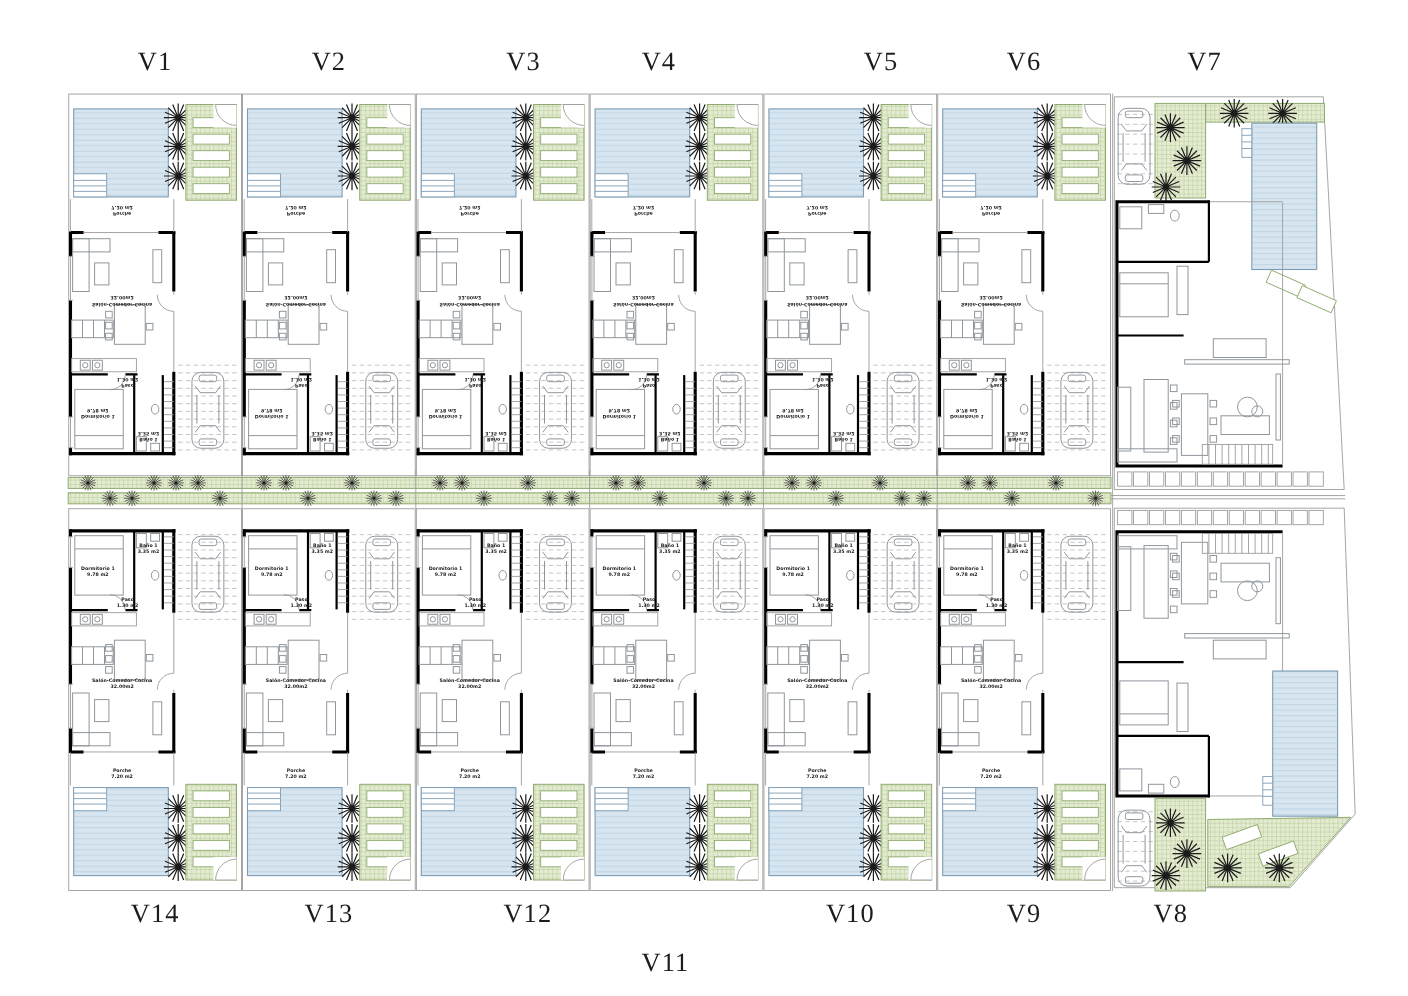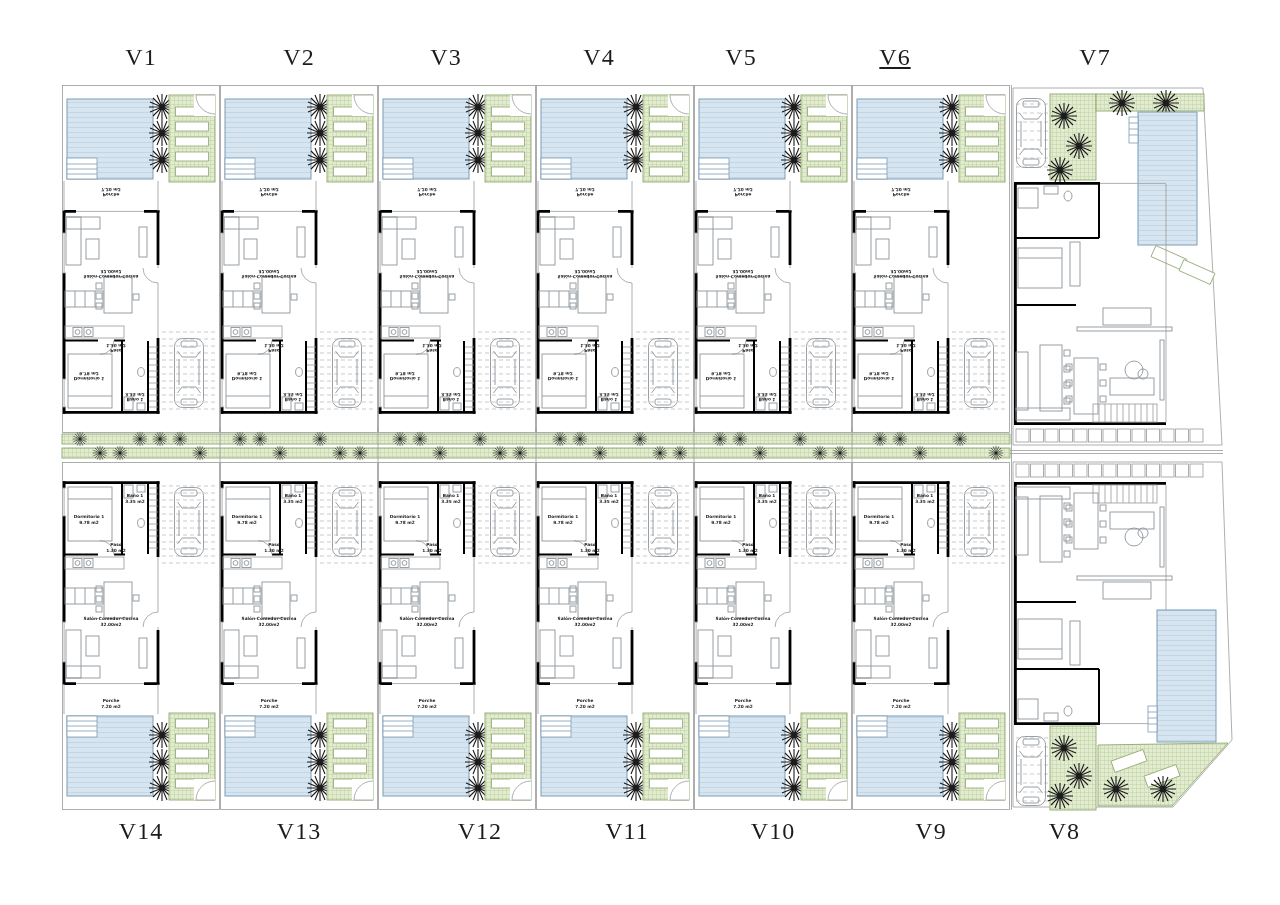--- a/index.html
+++ b/index.html
@@ -319,27 +319,27 @@
       <rect x="1145" y="770" width="34" height="12" class="lounger" transform="rotate(-20 1162 776)"></rect>
       <use href="#palm" x="1116" y="789"></use>
         <use href="#palm" x="1163" y="789"></use>
     </g>
 
     <path class="thin" d="M1011.5,85 V810"></path>
   </svg>
 
   <div class="vlabel top" style="left:96px;">V1</div>
   <div class="vlabel top" style="left:254px;">V2</div>
-  <div class="vlabel top" style="left:401px;">V3</div>
+  <div class="vlabel top" style="left:431px;">V3</div>
   <div class="vlabel top" style="left:554px;">V4</div>
-  <div class="vlabel top" style="left:696px;">V5</div>
-  <div class="vlabel top" style="left:850px;text-decoration:underline;">V6</div>
+  <div class="vlabel top" style="left:756px;">V5</div>
+  <div class="vlabel top" style="left:886px;">V6</div>
   <div class="vlabel top" style="left:1050px;">V7</div>
 
   <div class="vlabel bottom" style="left:96px;">V14</div>
   <div class="vlabel bottom" style="left:254px;">V13</div>
   <div class="vlabel bottom" style="left:412px;text-align:right;">V12</div>
-  <div class="vlabel bottom" style="left:582px;">V11</div>
+  <div class="vlabel bottom" style="left:560px;margin-top:45px;">V11</div>
   <div class="vlabel bottom" style="left:728px;">V10</div>
   <div class="vlabel bottom" style="left:886px;">V9</div>
   <div class="vlabel bottom" style="left:990px;text-align:right;">V8</div>
 
 </div>
 
 </body></html>

